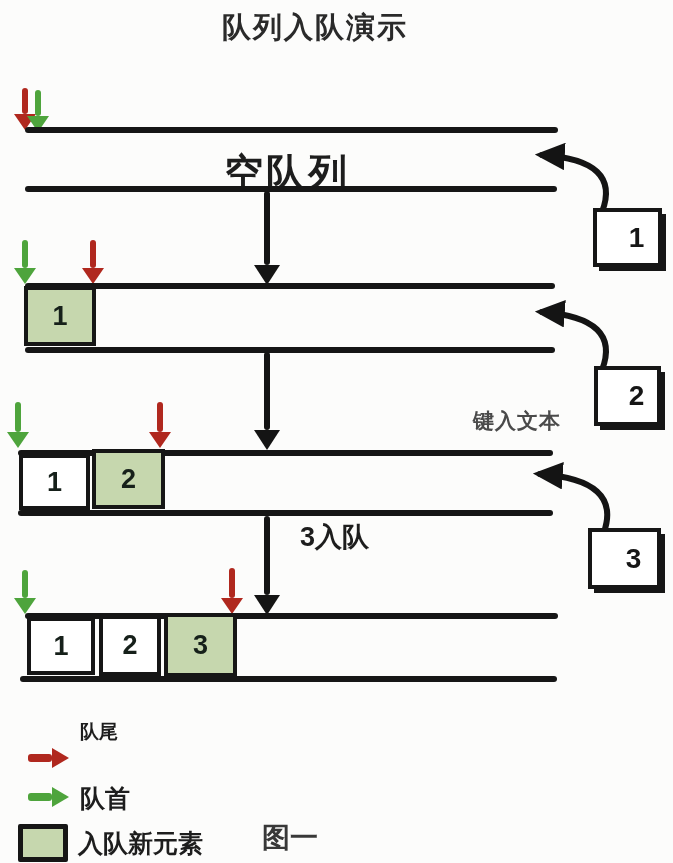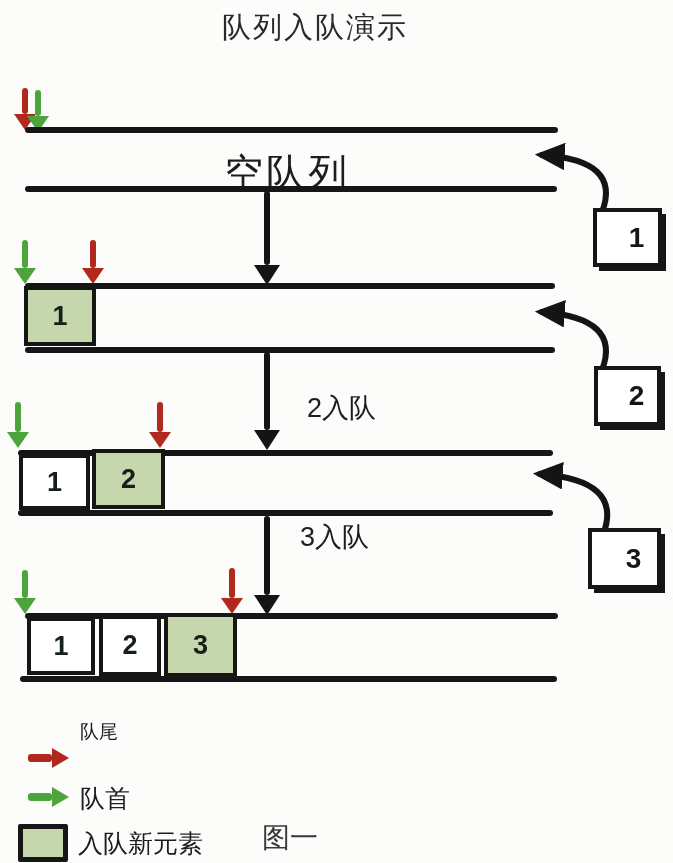--- a/index.html
+++ b/index.html
@@ -42,21 +42,21 @@
         display:flex;align-items:center;justify-content:center;
         font-size:27px;font-weight:700;color:#16201a;}
   .cell.new{background:#c6d7ae;}
 
   
   .numbox{position:absolute;box-sizing:border-box;border:4px solid #161616;background:#ffffff;
           box-shadow:5px 5px 0 -1px #161616;
           display:flex;align-items:center;justify-content:center;padding-left:18px;
           font-size:28px;font-weight:700;color:#161616;}
 
-  .lbl{position:absolute;color:#1d1d1d;font-weight:400;white-space:nowrap;}
+  .lbl{position:absolute;color:#1d1d1d;font-weight:700;white-space:nowrap;}
   .curve{position:absolute;overflow:visible;}
   .curve path{stroke:#141414;stroke-width:6;fill:none;stroke-linecap:round;}
 
   .legend-square{position:absolute;box-sizing:border-box;border:5px solid #161616;background:#c6d7ae;border-radius:2px;}
 </style>
 </head>
 <body>
 
 <div class="canvas">
 
@@ -106,21 +106,21 @@
 
   <svg class="curve" style="left:520px;top:296px" width="118" height="80" viewBox="0 0 118 80">
     <path d="M82,74 Q102,22 22,16" marker-end="url(#ah)"></path>
   </svg>
   <div class="numbox" style="left:594px;top:366px;width:67px;height:60px">2</div>
 
   <div class="arrow-down black" style="left:254px;top:352px;height:98px">
       <div class="stem"></div>
       <div class="head"></div>
     </div>
-  <div class="lbl" style="left:307px;top:390px;font-size:27px;">2入队</div>
+  <div class="lbl" style="left:473px;top:407px;font-size:21px;font-weight:600;color:#4a4a4a;letter-spacing:1px;">键入文本</div>
 
   <div class="arrow-down green" style="left:7px;top:402px;height:46px">
       <div class="stem"></div>
       <div class="head"></div>
     </div>
   <div class="arrow-down red" style="left:149px;top:402px;height:46px">
       <div class="stem"></div>
       <div class="head"></div>
     </div>
   <div class="qline" style="left:18px;top:450px;width:535px"></div>

